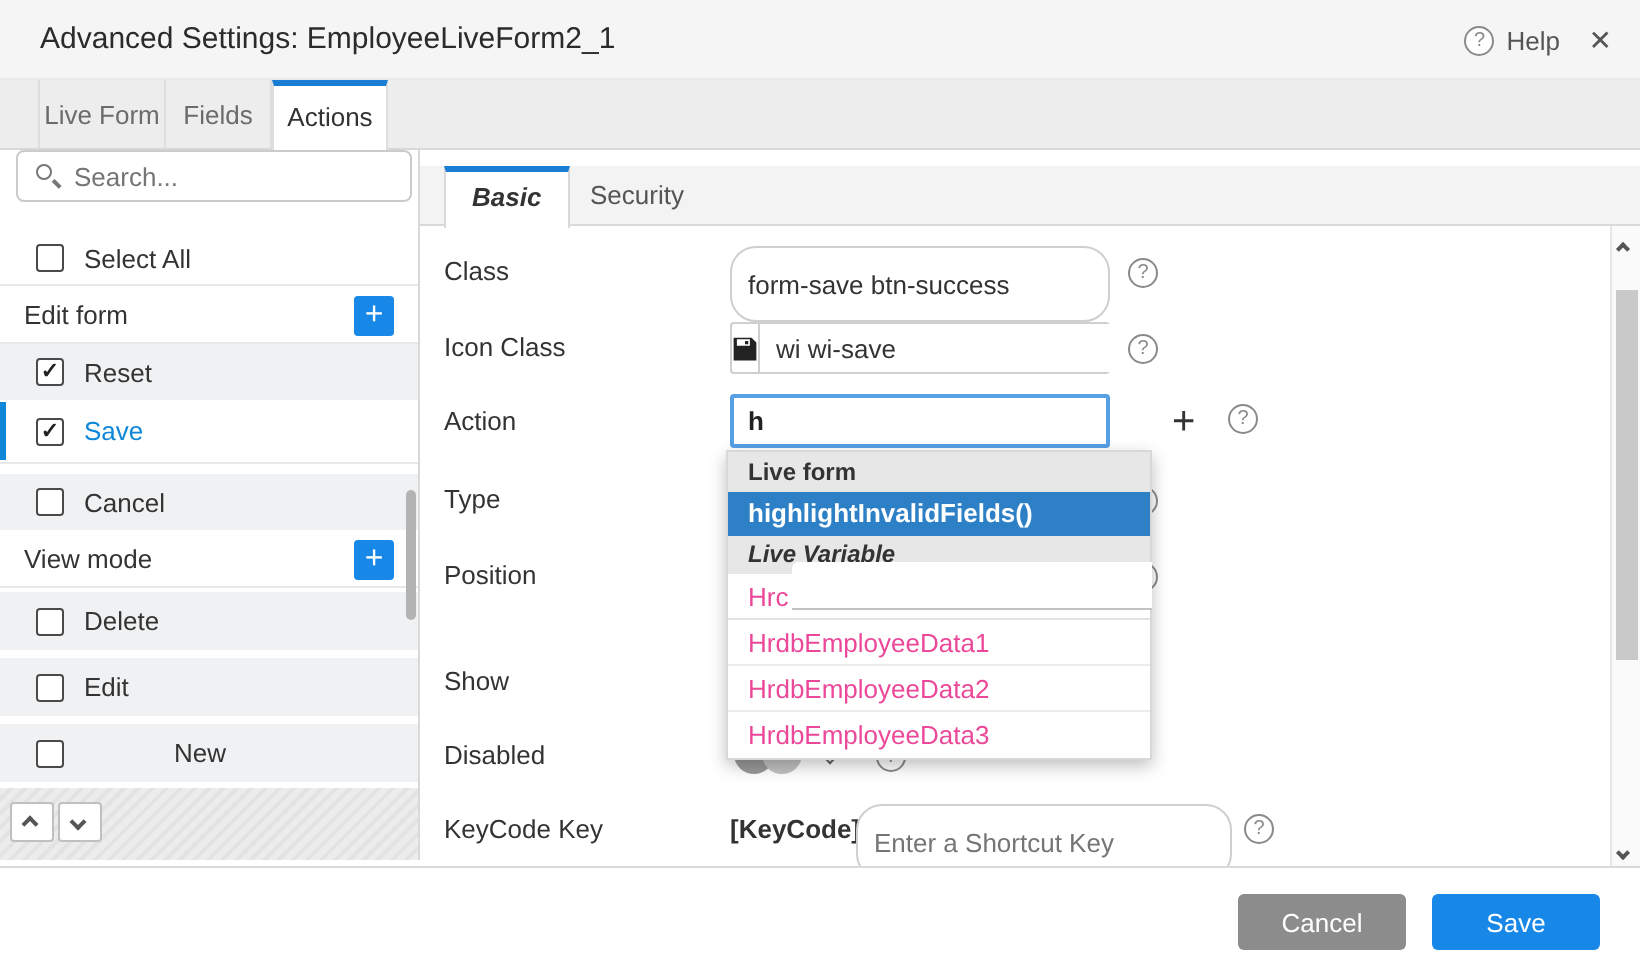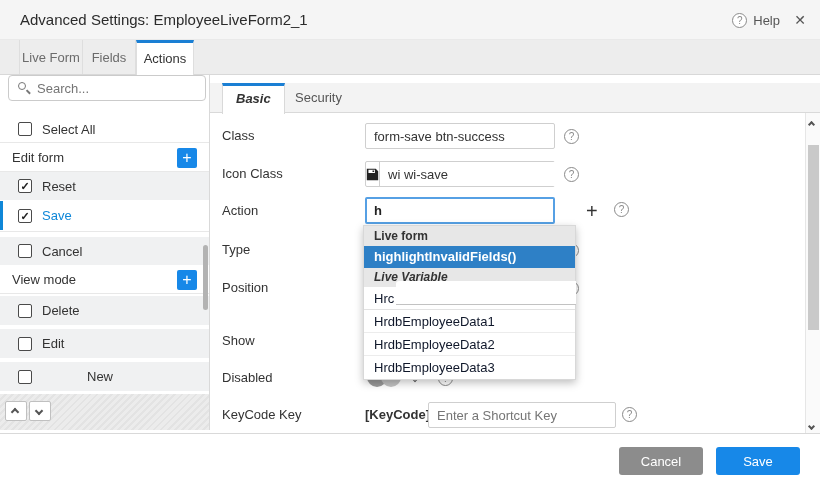--- a/index.html
+++ b/index.html
@@ -48,38 +48,38 @@
   .chev.down{transform:rotate(45deg);margin:4px 0 0 6px;}
   .sb-thumb{position:absolute;right:1px;top:170px;width:5px;height:65px;background:#b3b3b3;border-radius:3px;}
 
   
   .pstrip{position:absolute;left:210px;top:83px;right:0;height:30px;background:#f3f3f3;border-bottom:1px solid #d9d9d9;}
   .ptab{position:absolute;top:0;height:30px;padding:0 13px;line-height:30px;color:#555;cursor:pointer;}
   .ptab.active{background:#fff;border-top:3px solid var(--tab-border);border-left:1px solid #d9d9d9;border-right:1px solid #d9d9d9;line-height:26px;font-weight:700;color:#333;z-index:2;height:31px;}
 
   
   .flabel{position:absolute;left:222px;width:130px;line-height:26px;color:#333;}
-  .tinput{position:absolute;border:1px solid #cfcfcf;border-radius:2px;height:26px;padding:0 8px;font-size:13px;color:#333;font-family:inherit;outline:none;}
+  .tinput{position:absolute;border:1px solid #cfcfcf;border-radius:13px;height:38px;padding:0 8px;font-size:13px;color:#333;font-family:inherit;outline:none;}
   .helpc{position:absolute;cursor:pointer;}
   .icon-wrap{position:absolute;left:365px;top:161px;width:190px;height:26px;border:1px solid #cfcfcf;border-radius:2px;display:flex;background:#fff;}
   .icon-cell{width:28px;border-right:1px solid #cfcfcf;display:flex;align-items:center;justify-content:center;}
   .icon-wrap input{flex:1;border:none;padding:0 8px;font-size:13px;font-family:inherit;outline:none;color:#333;}
   .action-input{position:absolute;left:365px;top:197px;width:190px;height:27px;border:2px solid var(--focus);border-radius:2px;padding:0 7px;font-size:13px;font-weight:700;color:#222;font-family:inherit;outline:none;}
   .plus-glyph{position:absolute;left:586px;top:198px;font-size:20px;color:#333;line-height:26px;cursor:pointer;}
   .toggle-c1{position:absolute;left:367px;top:367px;width:20px;height:20px;border-radius:50%;background:#9a9a9a;}
   .toggle-c2{position:absolute;left:381px;top:367px;width:20px;height:20px;border-radius:50%;background:#c2c2c2;}
   .mini-chev{position:absolute;left:412px;top:375px;width:6px;height:6px;border-right:1.5px solid #666;border-bottom:1.5px solid #666;transform:rotate(45deg);}
   .kc-prefix{position:absolute;left:365px;top:402px;line-height:26px;font-weight:700;color:#333;}
 
   
   .dropdown{position:absolute;left:363px;top:225px;width:213px;background:#fff;border:1px solid #d8d8d8;box-shadow:0 3px 8px rgba(0,0,0,.25);z-index:5;}
   .dd-hdr{height:20px;line-height:20px;background:#e7e7e7;font-size:12px;font-weight:700;padding-left:10px;color:#333;}
   .dd-hdr.h2{height:19px;line-height:19px;font-style:italic;}
   .dd-sel{height:22px;line-height:22px;background:var(--dd-sel);color:#fff;font-weight:700;padding-left:10px;cursor:pointer;}
-  .dd-item{position:relative;height:23px;line-height:23px;padding-left:10px;border-bottom:1px solid #ececec;color:#0f172a;cursor:pointer;}
+  .dd-item{position:relative;height:23px;line-height:23px;padding-left:10px;border-bottom:1px solid #ececec;color:#ec4899;cursor:pointer;}
   .dd-item:last-child{border-bottom:none;}
   .dd-item.hrc{border-bottom:1px solid #e2e2e2;}
   .hrc-overlay{position:absolute;left:32px;right:-1px;top:-6px;height:24px;background:#fff;border-bottom:1px solid #c2c2c2;border-top-left-radius:3px;}
 
   
   .vscroll{position:absolute;left:805px;top:113px;width:15px;height:320px;background:#fafafa;border-left:1px solid #e6e6e6;}
   .vs-up{position:absolute;top:2px;left:0;width:14px;height:14px;cursor:pointer;}
   .vs-up .chev{border-color:#555;margin:6px 0 0 3px;transform:rotate(-135deg);width:5px;height:5px;}
   .vs-down{position:absolute;bottom:2px;left:0;width:14px;height:14px;cursor:pointer;}
   .vs-down .chev{border-color:#555;margin:2px 0 0 3px;transform:rotate(45deg);width:5px;height:5px;}

